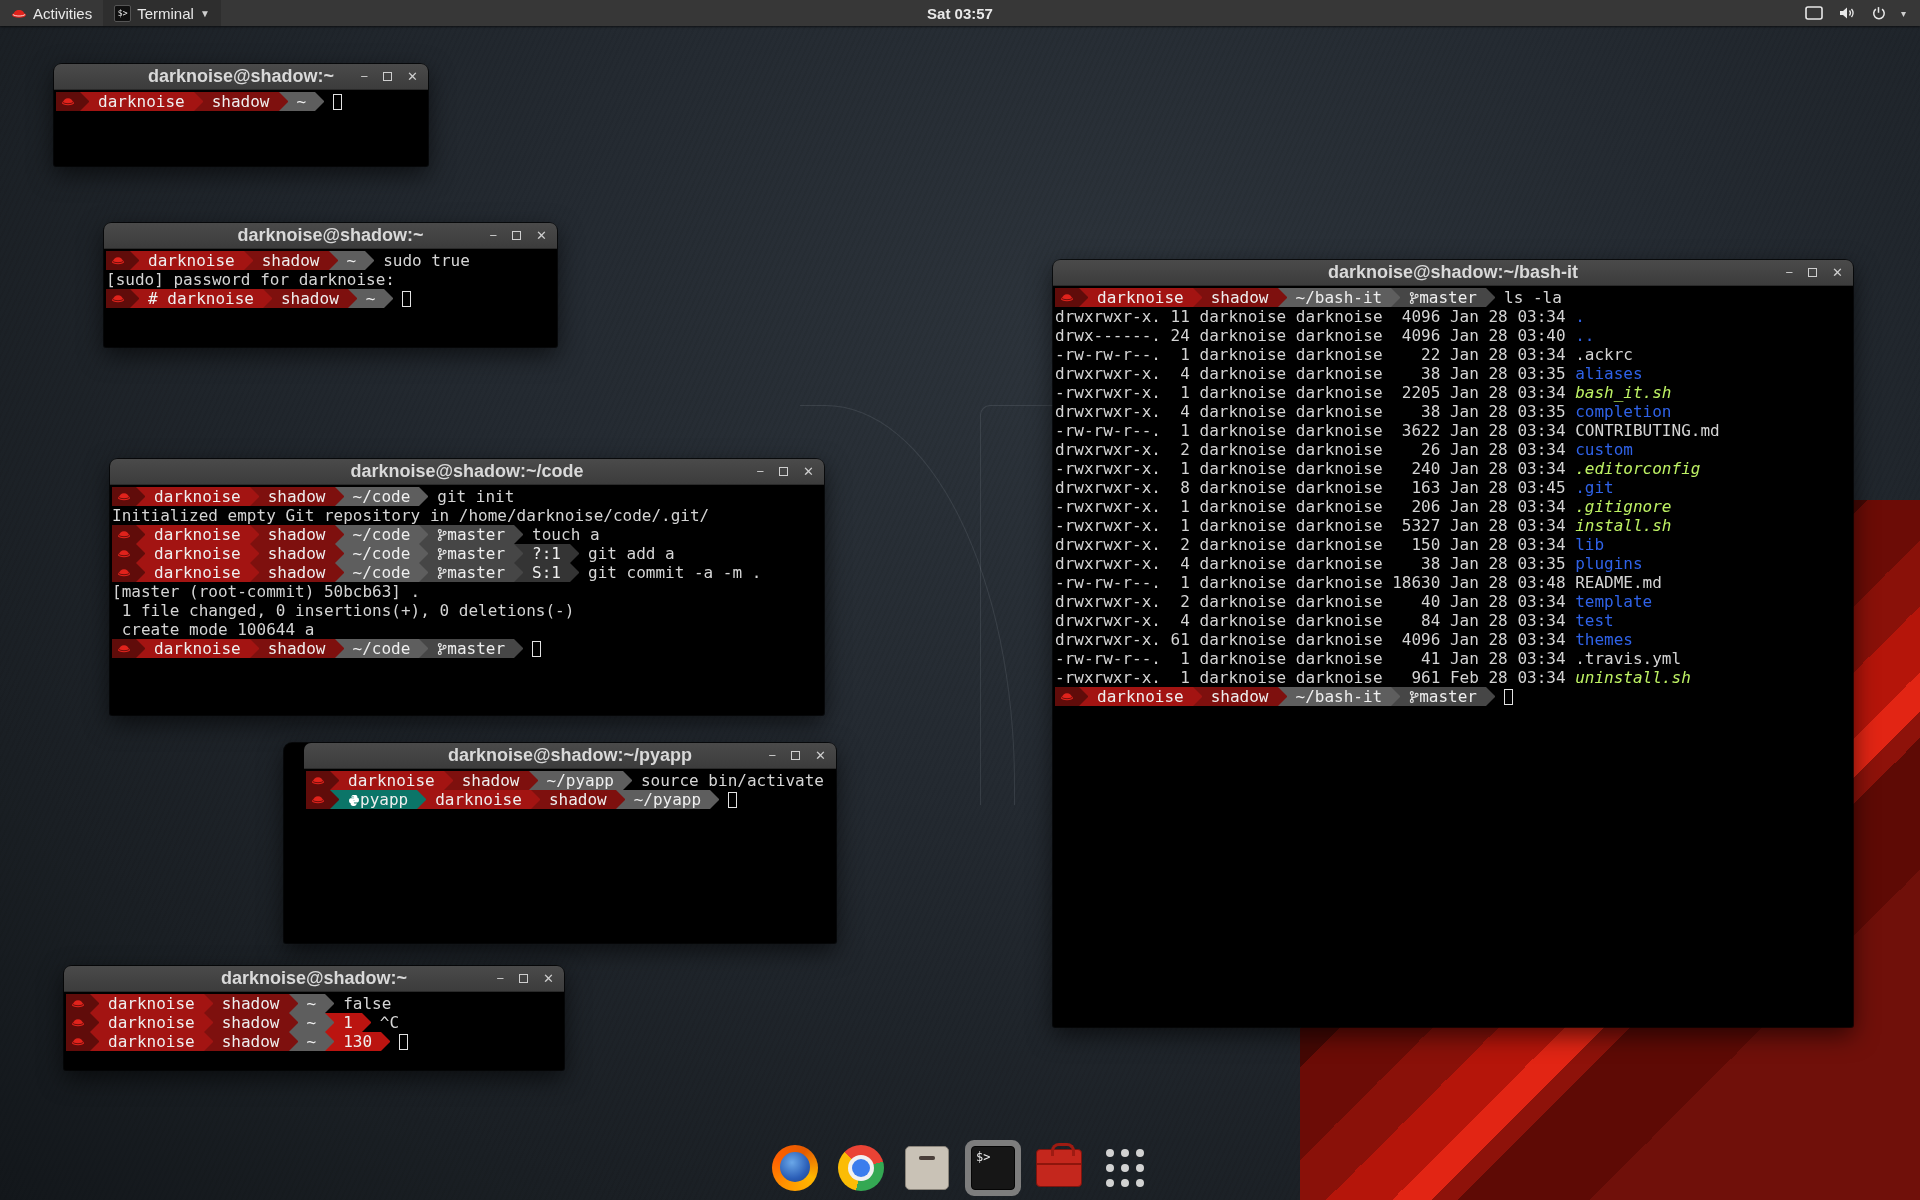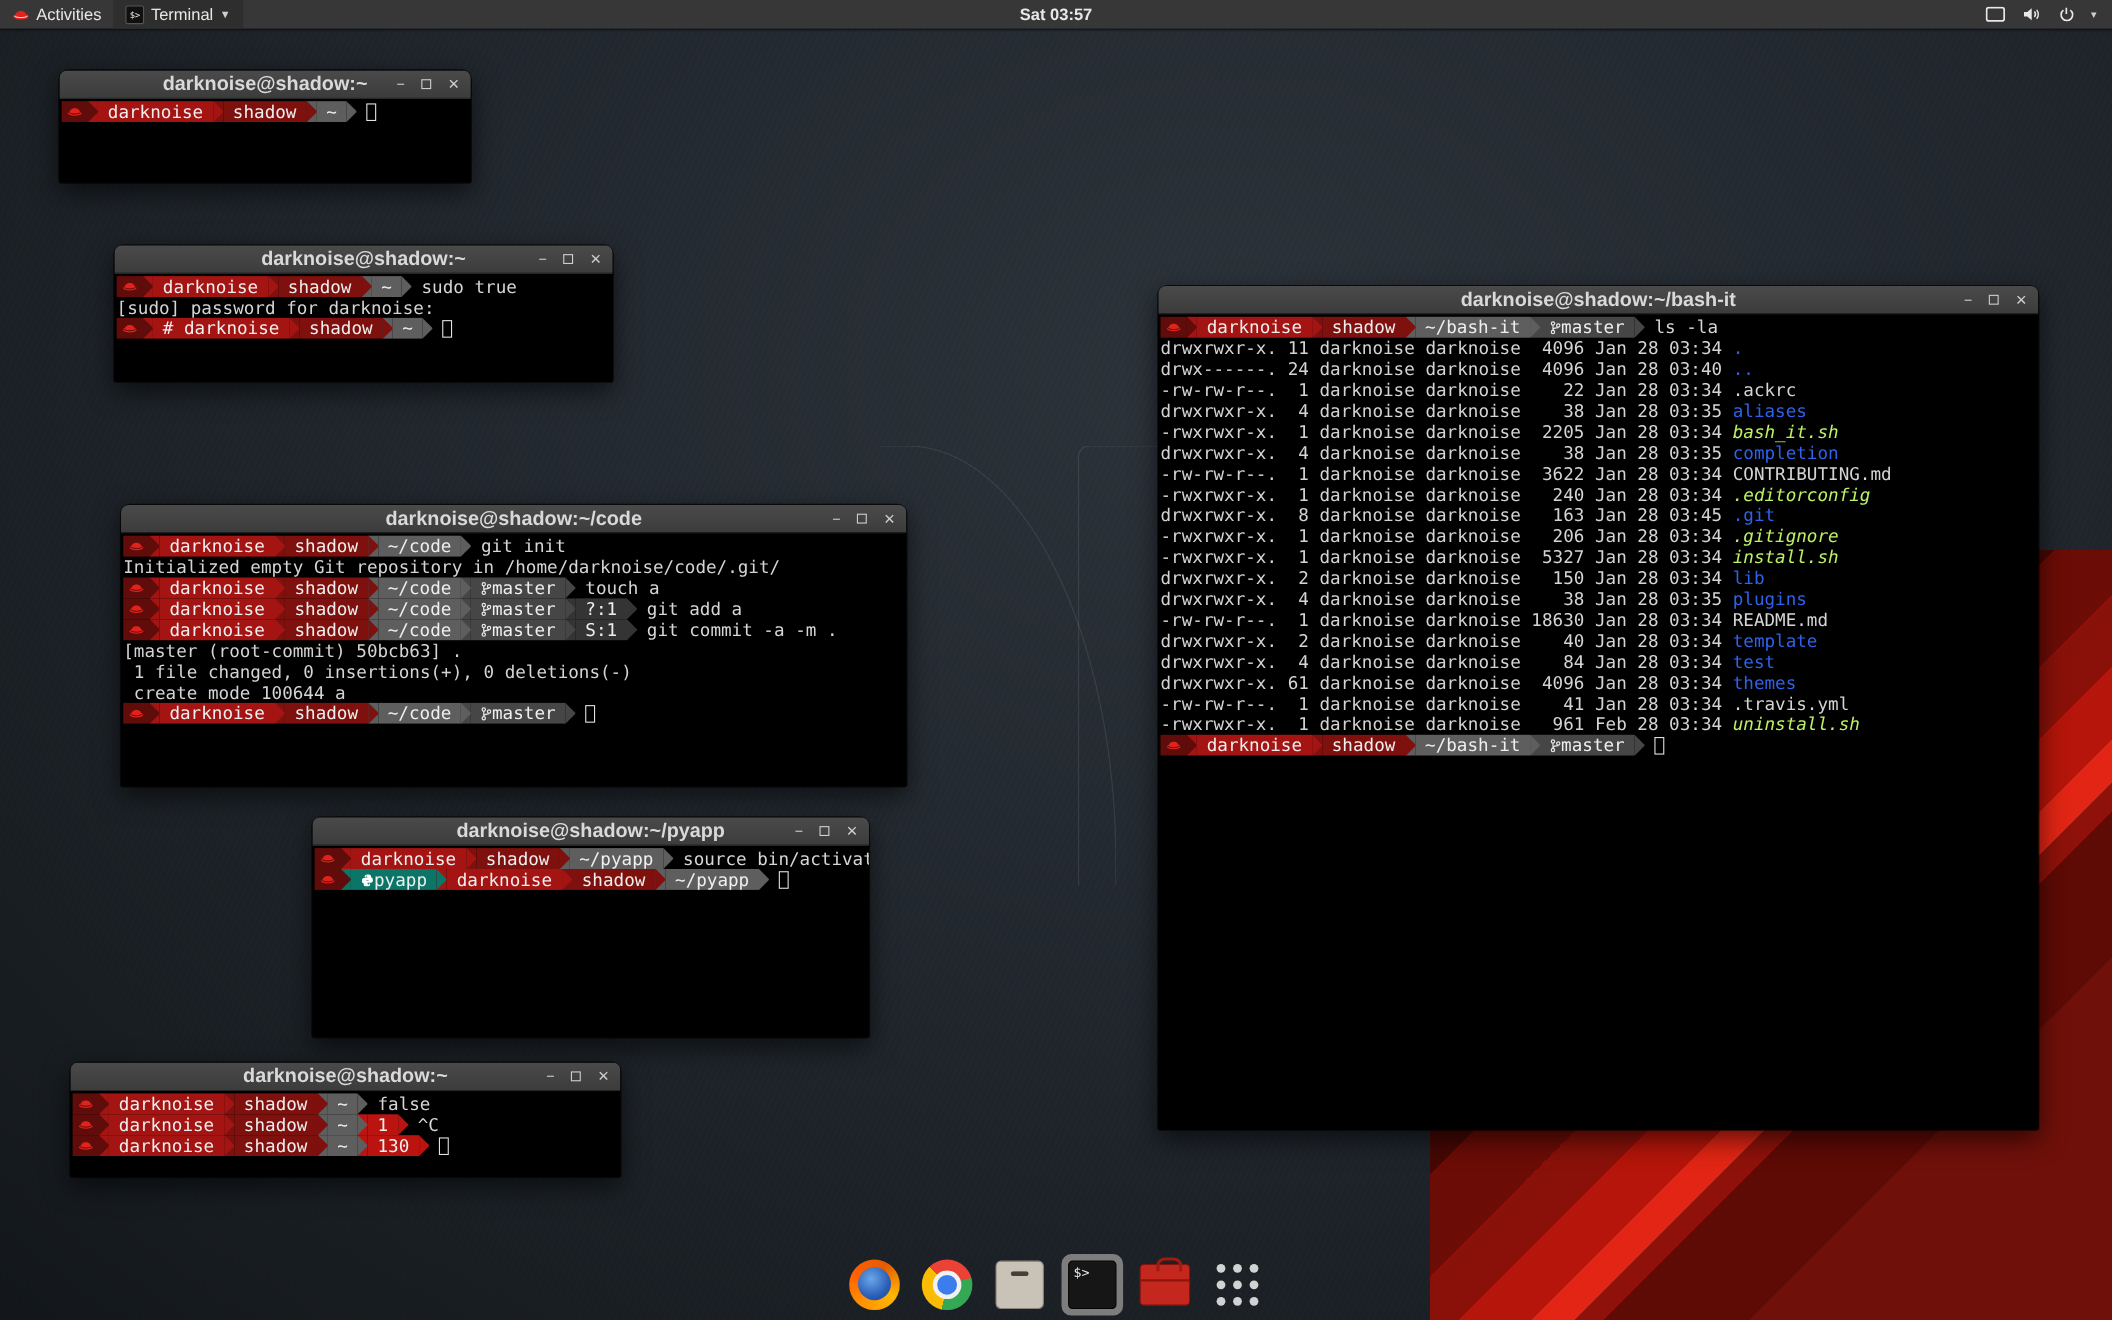--- a/index.html
+++ b/index.html
@@ -262,21 +262,21 @@
                 <g fill="none" stroke="#e8e8e8" stroke-width="1.1">
                   <circle cx="2.8" cy="2.6" r="1.5"></circle>
                   <circle cx="2.8" cy="10.4" r="1.5"></circle>
                   <circle cx="7.6" cy="4.4" r="1.5"></circle>
                   <path d="M2.8 4.1v4.3M2.8 8.4c0-2.4 4.8-1.3 4.8-2.5"></path>
                 </g>
               </svg></span>master</span><span class="sep" style="border-left-color: rgb(70, 70, 70);"></span><span class="cursor"></span></div>
       </div>
   </div>
 
-  <div class="window" style="left:284px; top:743px; width:506px; height:200px;">
+  <div class="window" style="left:284px; top:743px; width:552px; height:200px;padding-left:20px;">
     <div class="titlebar">
       <span class="wtitle">darknoise@shadow:~/pyapp</span>
       <span class="wbtns">
         <span class="wbtn">−</span>
         <span class="wbtn"><span class="maxbox"></span></span>
         <span class="wbtn">✕</span>
       </span>
     </div>
     <div class="term-body">
         <div class="tline"><span class="seg hatseg" style="background: rgb(96, 12, 10);"><span class="segicon"><svg width="14" height="9" viewBox="0 0 16 10">
@@ -344,27 +344,28 @@
                   <path d="M2.8 4.1v4.3M2.8 8.4c0-2.4 4.8-1.3 4.8-2.5"></path>
                 </g>
               </svg></span>master</span><span class="sep" style="border-left-color: rgb(70, 70, 70);"></span><span class="cmd">ls -la</span></div>
         <div class="tline out"><span>drwxrwxr-x. 11 darknoise darknoise  4096 Jan 28 03:34 </span><span class="fn-dir">.</span></div>
         <div class="tline out"><span>drwx------. 24 darknoise darknoise  4096 Jan 28 03:40 </span><span class="fn-dir">..</span></div>
         <div class="tline out"><span>-rw-rw-r--.  1 darknoise darknoise    22 Jan 28 03:34 </span><span class="fn-plain">.ackrc</span></div>
         <div class="tline out"><span>drwxrwxr-x.  4 darknoise darknoise    38 Jan 28 03:35 </span><span class="fn-dir">aliases</span></div>
         <div class="tline out"><span>-rwxrwxr-x.  1 darknoise darknoise  2205 Jan 28 03:34 </span><span class="fn-exec">bash_it.sh</span></div>
         <div class="tline out"><span>drwxrwxr-x.  4 darknoise darknoise    38 Jan 28 03:35 </span><span class="fn-dir">completion</span></div>
         <div class="tline out"><span>-rw-rw-r--.  1 darknoise darknoise  3622 Jan 28 03:34 </span><span class="fn-plain">CONTRIBUTING.md</span></div>
+        <div class="tline out"><span>drwxrwxr-x.  2 darknoise darknoise    26 Jan 28 03:34 </span><span class="fn-dir">custom</span></div>
         <div class="tline out"><span>-rwxrwxr-x.  1 darknoise darknoise   240 Jan 28 03:34 </span><span class="fn-exec">.editorconfig</span></div>
         <div class="tline out"><span>drwxrwxr-x.  8 darknoise darknoise   163 Jan 28 03:45 </span><span class="fn-dir">.git</span></div>
         <div class="tline out"><span>-rwxrwxr-x.  1 darknoise darknoise   206 Jan 28 03:34 </span><span class="fn-exec">.gitignore</span></div>
         <div class="tline out"><span>-rwxrwxr-x.  1 darknoise darknoise  5327 Jan 28 03:34 </span><span class="fn-exec">install.sh</span></div>
         <div class="tline out"><span>drwxrwxr-x.  2 darknoise darknoise   150 Jan 28 03:34 </span><span class="fn-dir">lib</span></div>
         <div class="tline out"><span>drwxrwxr-x.  4 darknoise darknoise    38 Jan 28 03:35 </span><span class="fn-dir">plugins</span></div>
-        <div class="tline out"><span>-rw-rw-r--.  1 darknoise darknoise 18630 Jan 28 03:34 </span><span class="fn-plain">README.md</span></div>
+        <div class="tline out"><span>-rw-rw-r--.  1 darknoise darknoise 18630 Jan 28 03:48 </span><span class="fn-plain">README.md</span></div>
         <div class="tline out"><span>drwxrwxr-x.  2 darknoise darknoise    40 Jan 28 03:34 </span><span class="fn-dir">template</span></div>
         <div class="tline out"><span>drwxrwxr-x.  4 darknoise darknoise    84 Jan 28 03:34 </span><span class="fn-dir">test</span></div>
         <div class="tline out"><span>drwxrwxr-x. 61 darknoise darknoise  4096 Jan 28 03:34 </span><span class="fn-dir">themes</span></div>
         <div class="tline out"><span>-rw-rw-r--.  1 darknoise darknoise    41 Jan 28 03:34 </span><span class="fn-plain">.travis.yml</span></div>
         <div class="tline out"><span>-rwxrwxr-x.  1 darknoise darknoise   961 Feb 28 03:34 </span><span class="fn-exec">uninstall.sh</span></div>
         <div class="tline"><span class="seg hatseg" style="background: rgb(96, 12, 10);"><span class="segicon"><svg width="14" height="9" viewBox="0 0 16 10">
                 <path d="M2.6 6.2C2.6 3.4 5 1.4 8 1.4s5.4 2 5.4 4.8" fill="#e0231c"></path>
                 <ellipse cx="8" cy="6.6" rx="7" ry="2.6" fill="#e0231c"></ellipse>
                 <path d="M1.9 6c2.4 2 9.8 2 12.2 0" fill="none" stroke="#3d0605" stroke-width=".8"></path>
               </svg></span></span><span class="sep" style="border-left-color: rgb(96, 12, 10); background: rgb(163, 20, 18);"></span><span class="seg" style="background: rgb(163, 20, 18);">darknoise</span><span class="sep" style="border-left-color: rgb(163, 20, 18); background: rgb(126, 16, 14);"></span><span class="seg" style="background: rgb(126, 16, 14);">shadow</span><span class="sep" style="border-left-color: rgb(126, 16, 14); background: rgb(94, 94, 94);"></span><span class="seg" style="background: rgb(94, 94, 94);">~/bash-it</span><span class="sep" style="border-left-color: rgb(94, 94, 94); background: rgb(70, 70, 70);"></span><span class="seg" style="background: rgb(70, 70, 70);"><span class="segicon"><svg width="10" height="14" viewBox="0 0 10 13">

